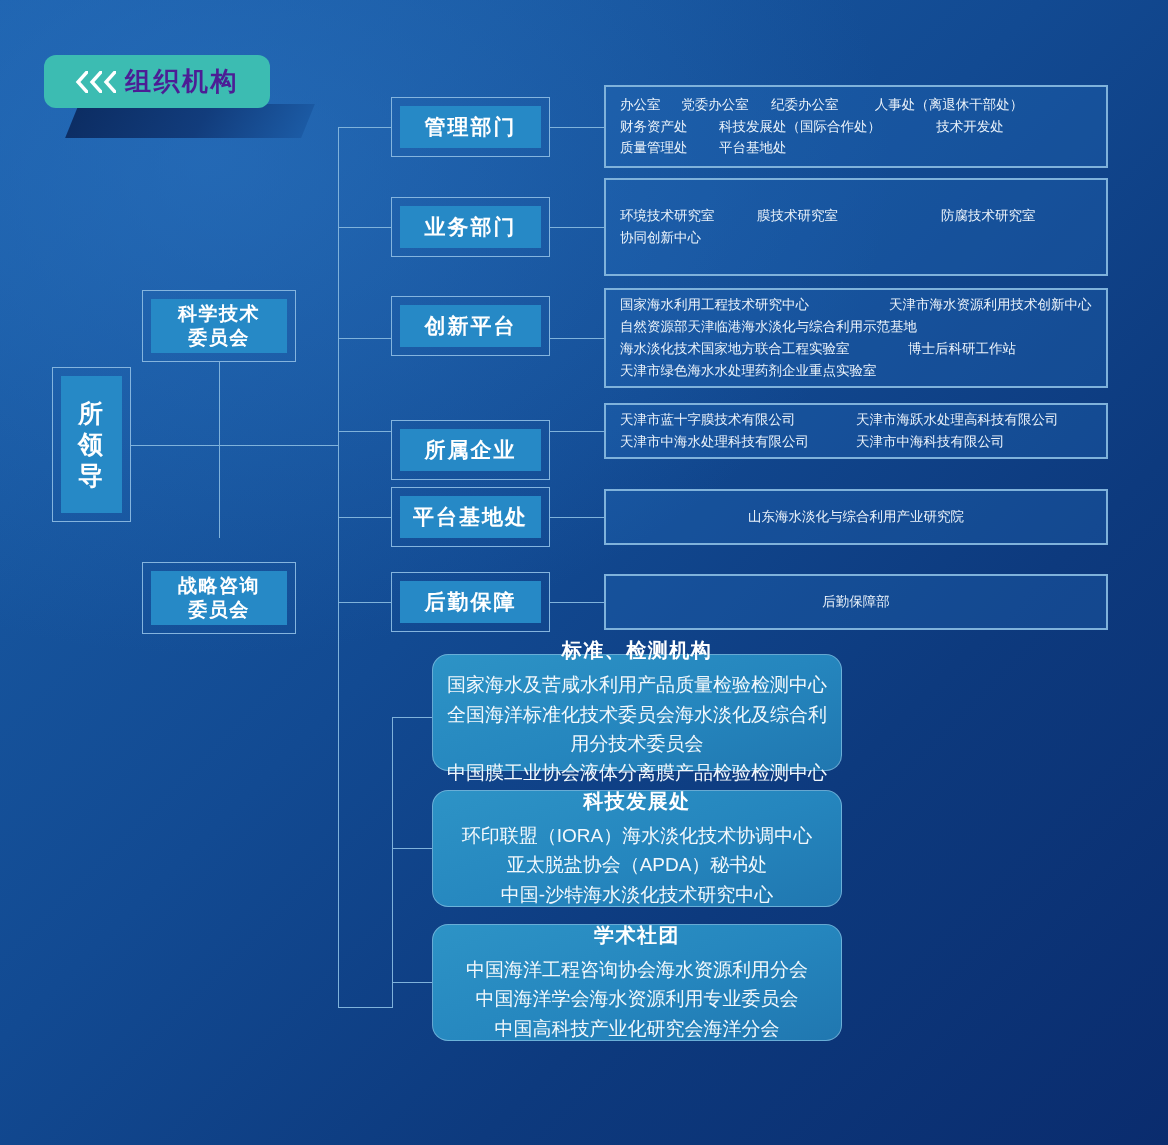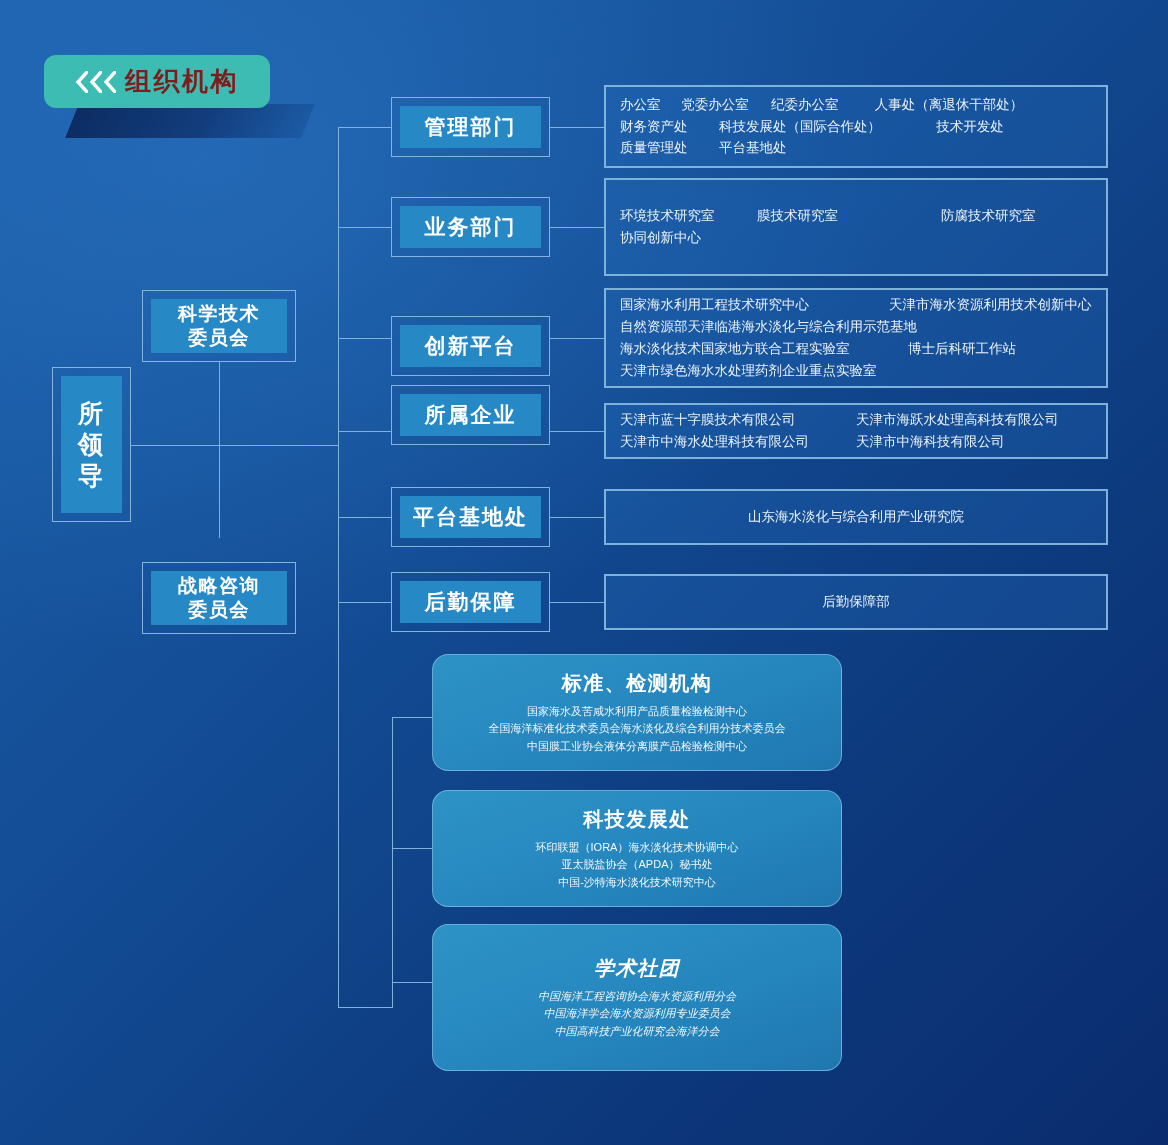--- a/index.html
+++ b/index.html
@@ -35,21 +35,21 @@
     border-radius:12px;
     display:flex; align-items:center; justify-content:center;
     gap:9px;
   }
   .badge .chevrons {
     display:flex; align-items:center; gap:1px;
     margin-top:1px;
   }
   .badge .chevrons svg { display:block; }
   .badge .btxt {
-    color:#7f1d1d;
+    color:#4c1d95;
     font-size:26px;
     font-weight:bold;
     letter-spacing:2.5px;
   }
 
   
   .node {
     position:absolute;
     border:1px solid #84B4DE;
     padding:8px;
@@ -112,21 +112,21 @@
     display:flex;
     flex-direction:column;
     align-items:center;
     justify-content:center;
     padding:8px 10px;
   }
   .card .ctitle {
     font-size:20px; font-weight:bold; color:#fff;
     letter-spacing:1.5px; margin-bottom:6px;
   }
-  .card .cline { font-size:11px; line-height:1.55; text-align:center; }
+  .card .cline { font-size:19px; line-height:1.55; text-align:center; }
 
   
   .ln { position:absolute; background:#7FB2DB; }
   .lnv { width:1px; }
   .lnh { height:1px; }
 </style>
 </head>
 <body>
 
 <div id="root">
@@ -200,24 +200,24 @@
       </div>
     </div>
   </div>
 
   <div class="node dept" style="top:97px;">
     <div class="inner">管理部门</div>
   </div>
   <div class="node dept" style="top:197px;">
     <div class="inner">业务部门</div>
   </div>
-  <div class="node dept" style="top:316px;">
+  <div class="node dept" style="top:296px;">
     <div class="inner">创新平台</div>
   </div>
-  <div class="node dept" style="top:385px;">
+  <div class="node dept" style="top:420px;">
     <div class="inner">所属企业</div>
   </div>
   <div class="node dept" style="top:487px;">
     <div class="inner">平台基地处</div>
   </div>
   <div class="node dept" style="top:572px;">
     <div class="inner">后勤保障</div>
   </div>
 
   <div class="panel" style="top:85px; height:83px;">
@@ -292,20 +292,20 @@
     <div class="cline">中国膜工业协会液体分离膜产品检验检测中心</div>
   </div>
 
   <div class="card" style="top:790px; height:117px;">
     <div class="ctitle">科技发展处</div>
     <div class="cline">环印联盟（IORA）海水淡化技术协调中心</div>
     <div class="cline">亚太脱盐协会（APDA）秘书处</div>
     <div class="cline">中国-沙特海水淡化技术研究中心</div>
   </div>
 
-  <div class="card" style="top:924px; height:147px;font-style:italic;">
+  <div class="card" style="top:924px; height:117px;">
     <div class="ctitle">学术社团</div>
     <div class="cline">中国海洋工程咨询协会海水资源利用分会</div>
     <div class="cline">中国海洋学会海水资源利用专业委员会</div>
     <div class="cline">中国高科技产业化研究会海洋分会</div>
   </div>
 
 </div>
 
 </body></html>

